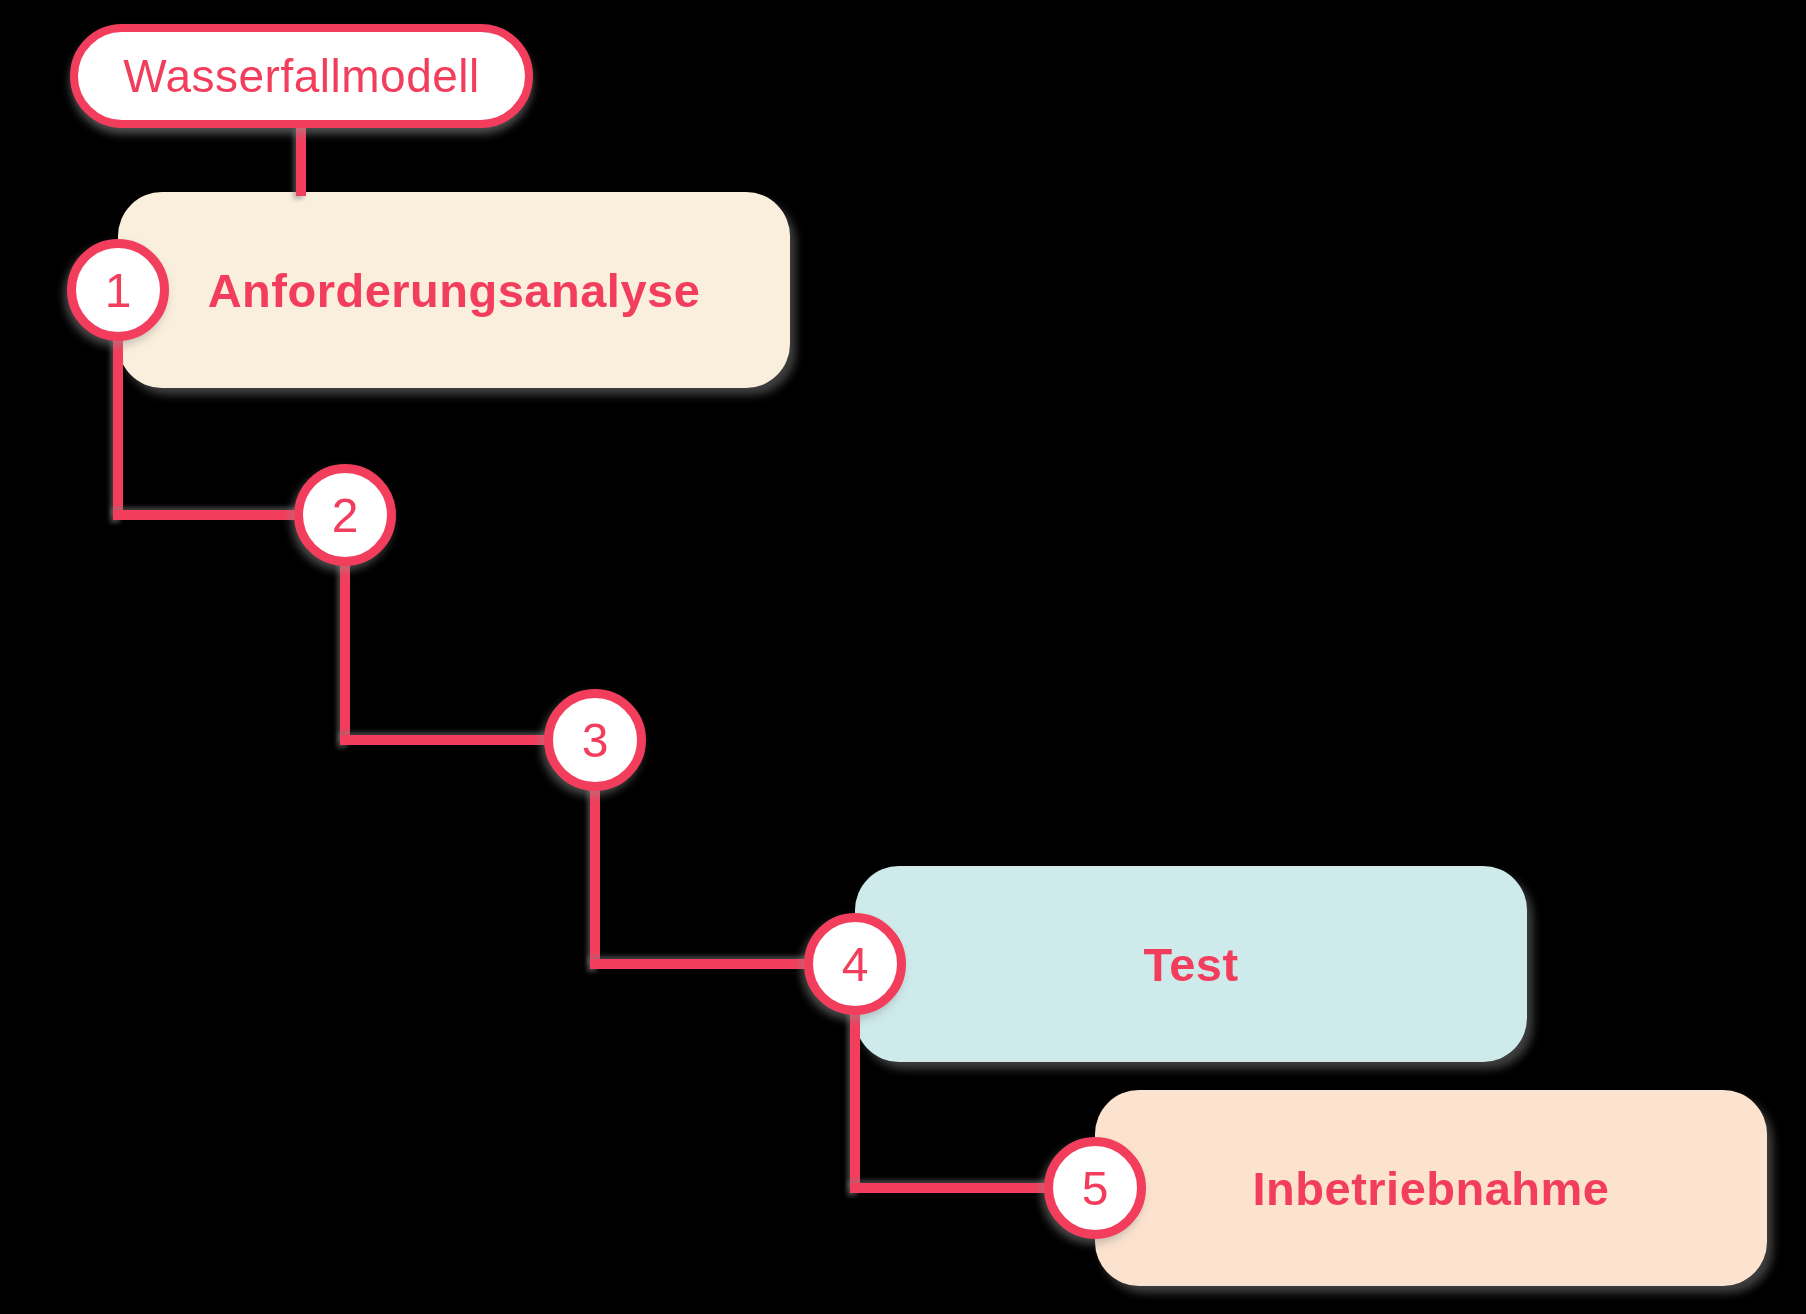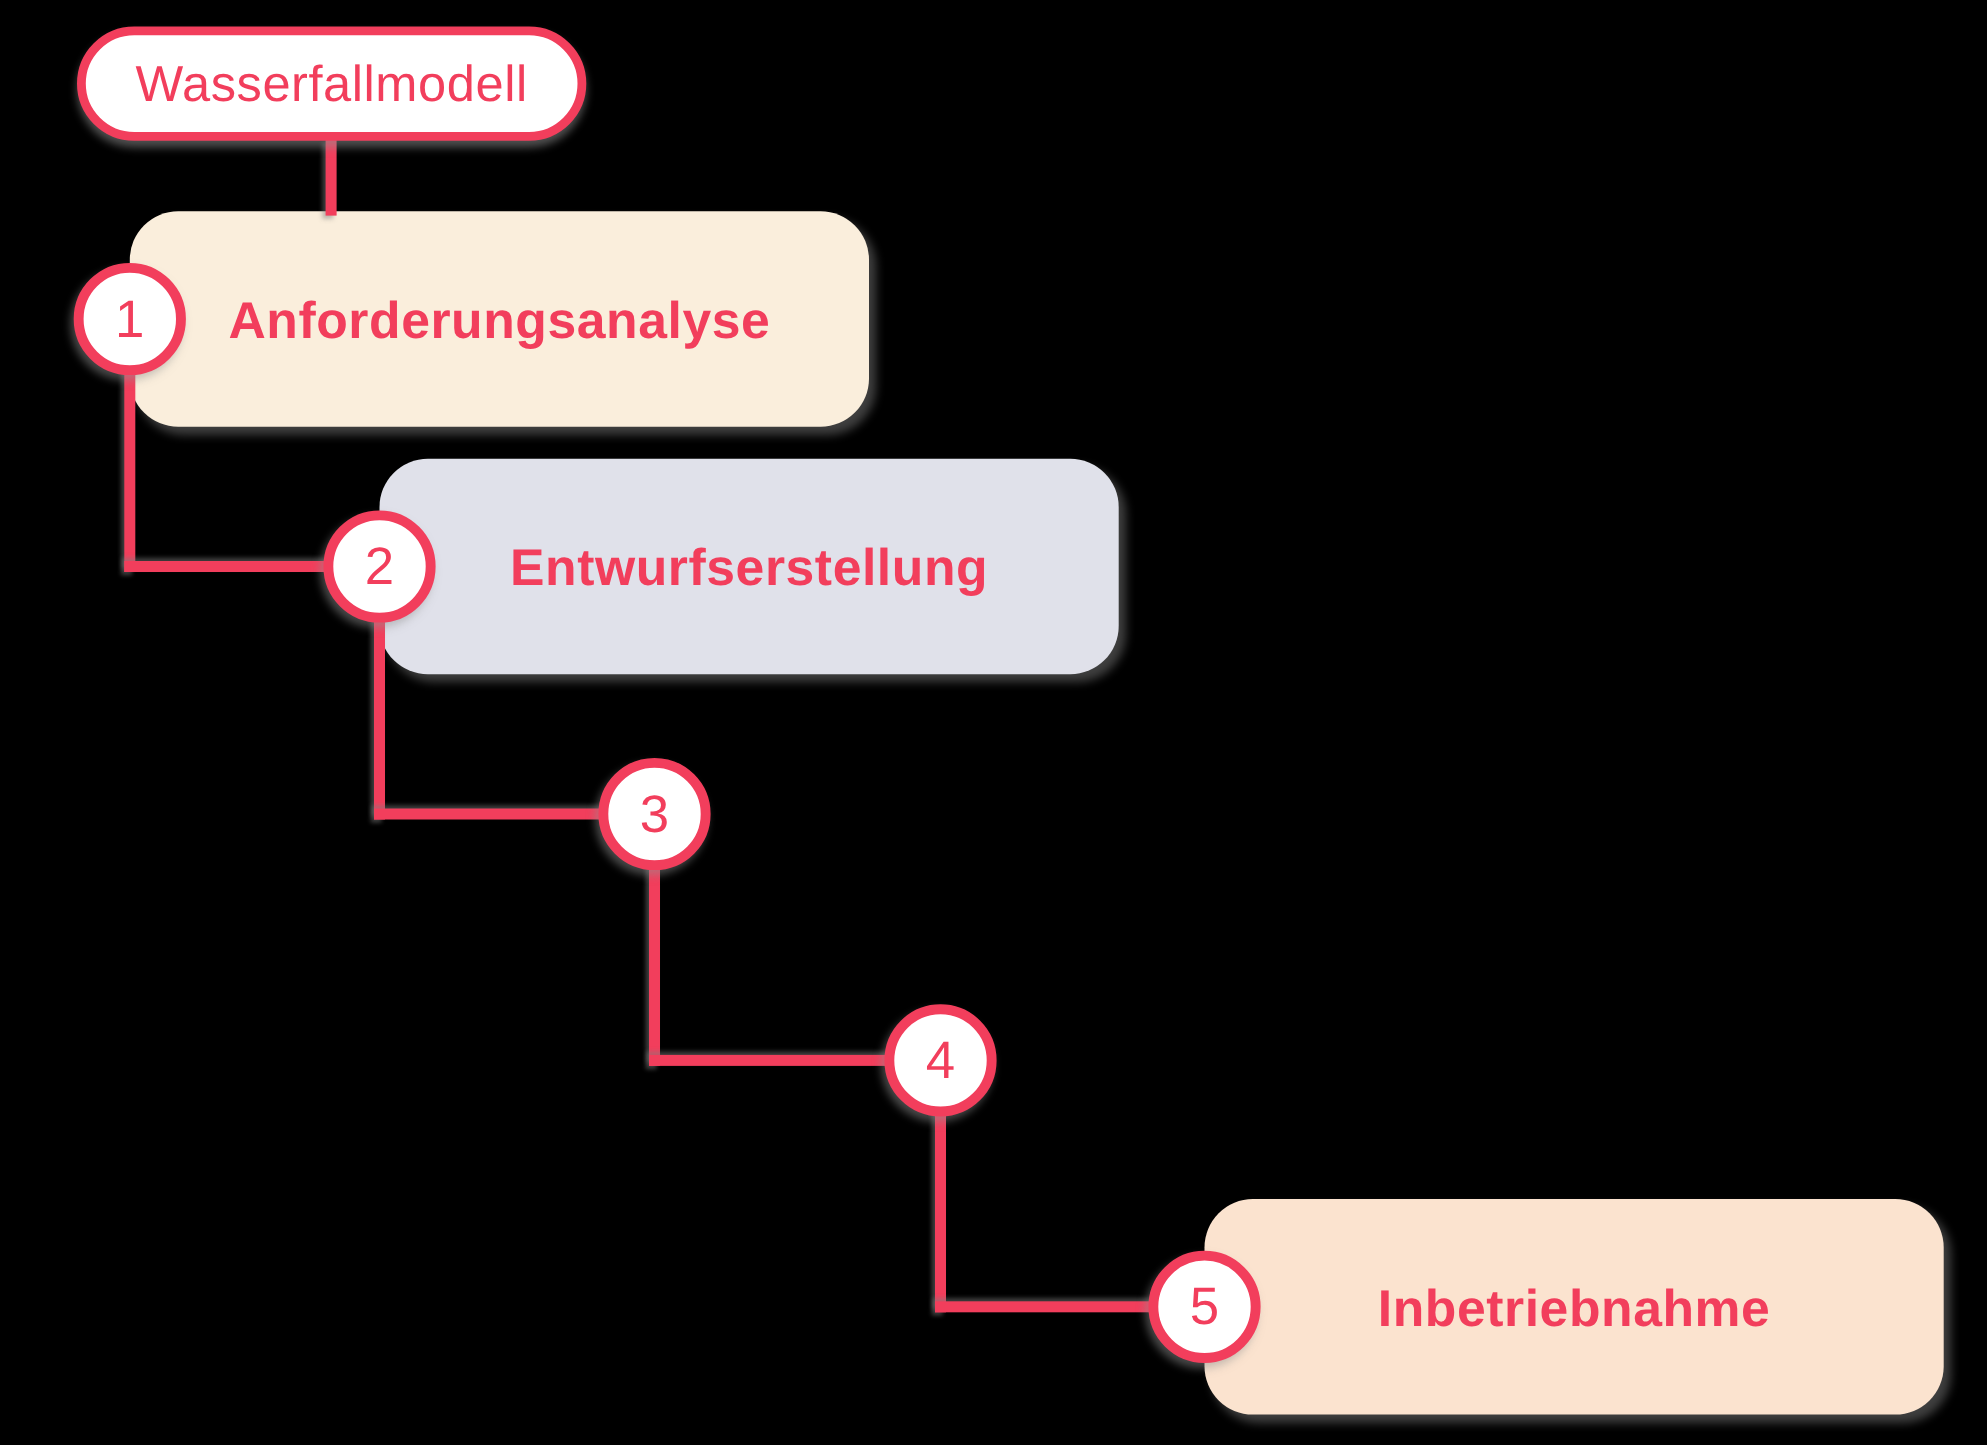--- a/index.html
+++ b/index.html
@@ -124,22 +124,22 @@
   <div class="conn-v" id="conn-2-down"></div>
   <div class="conn-h" id="conn-2-right"></div>
   <div class="conn-v" id="conn-3-down"></div>
   <div class="conn-h" id="conn-3-right"></div>
   <div class="conn-v" id="conn-4-down"></div>
   <div class="conn-h" id="conn-4-right"></div>
 
   <div class="step-box" id="step-1" style="background: rgb(250, 238, 220);">
     <span class="step-label">Anforderungsanalyse</span>
   </div>
-  <div class="step-box" id="step-2" style="background: rgb(224, 225, 234);">
-    <span class="step-label">Entwurfserstellung</span>
+  <div class="step-box" id="step-4" style="background: rgb(206, 234, 234);">
+    <span class="step-label">Test</span>
   </div>
   <div class="step-box" id="step-5" style="background: rgb(251, 227, 207);">
     <span class="step-label">Inbetriebnahme</span>
   </div>
 
   <div class="badge" id="badge-1">
     <span>1</span>
   </div>
   <div class="badge" id="badge-2">
     <span>2</span>

